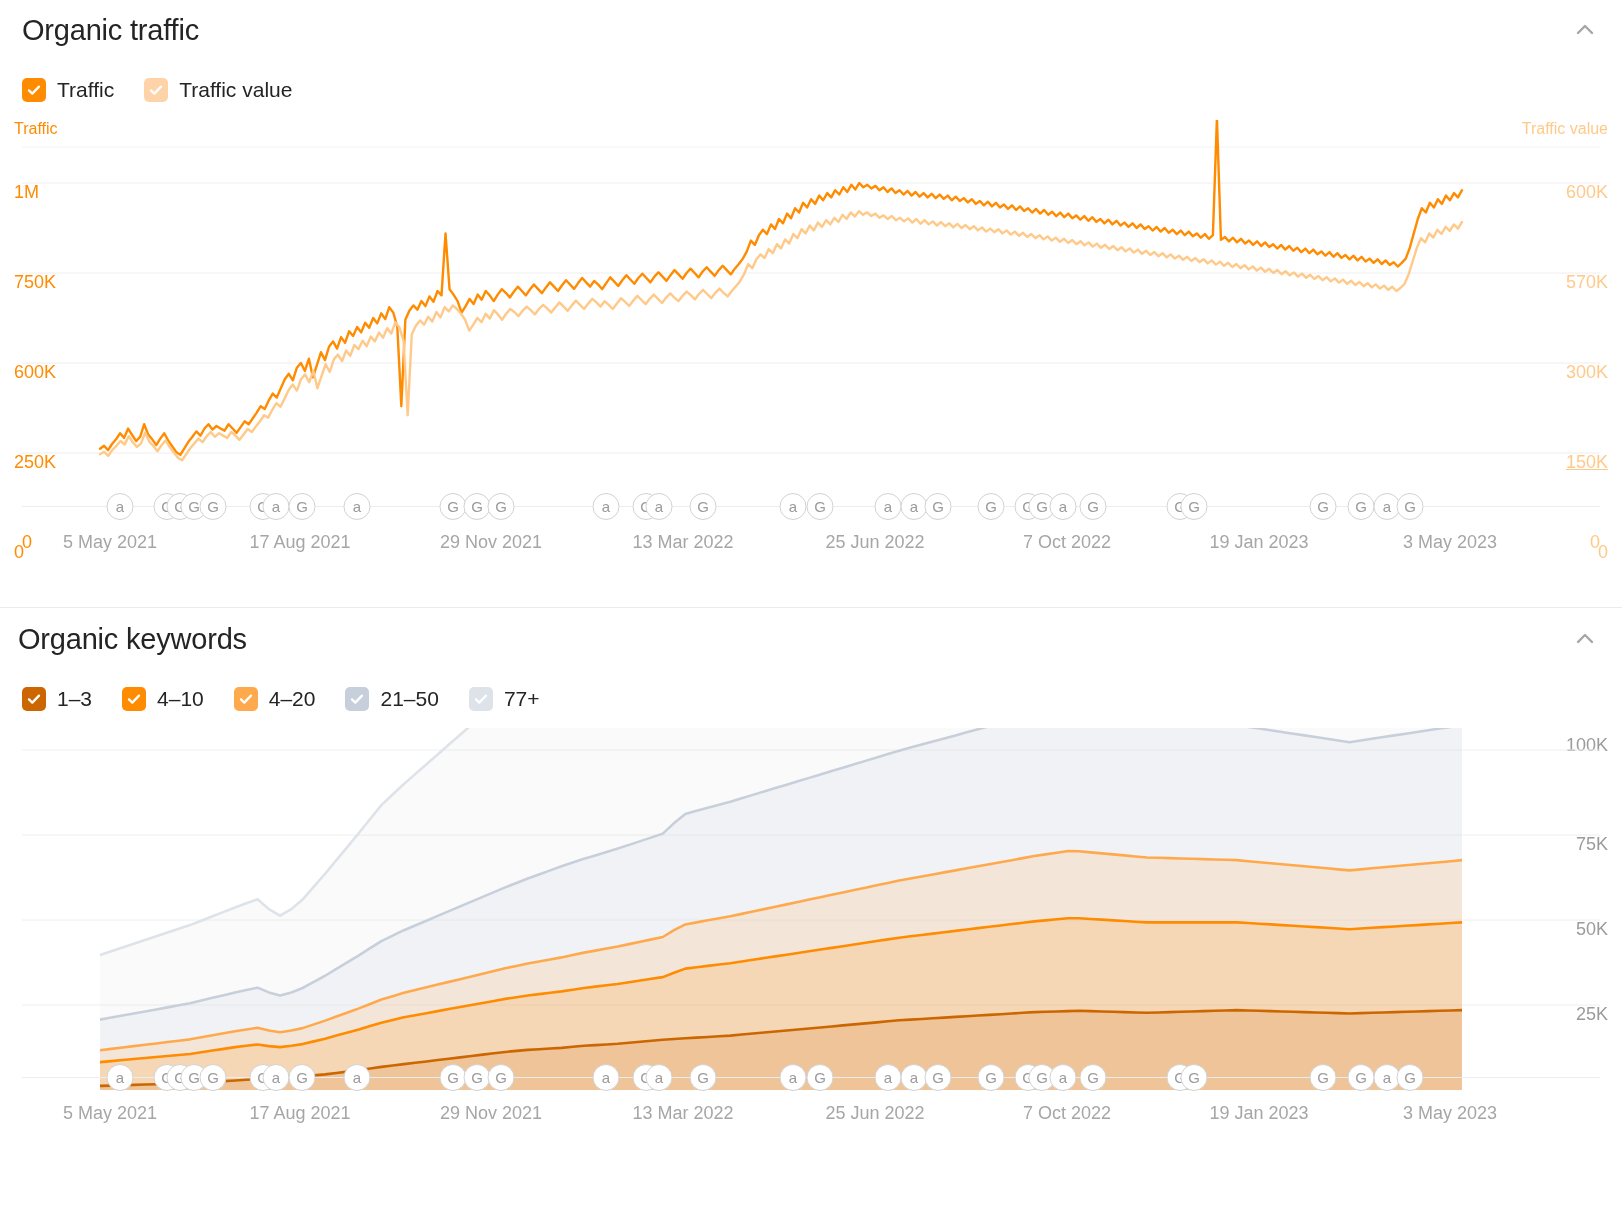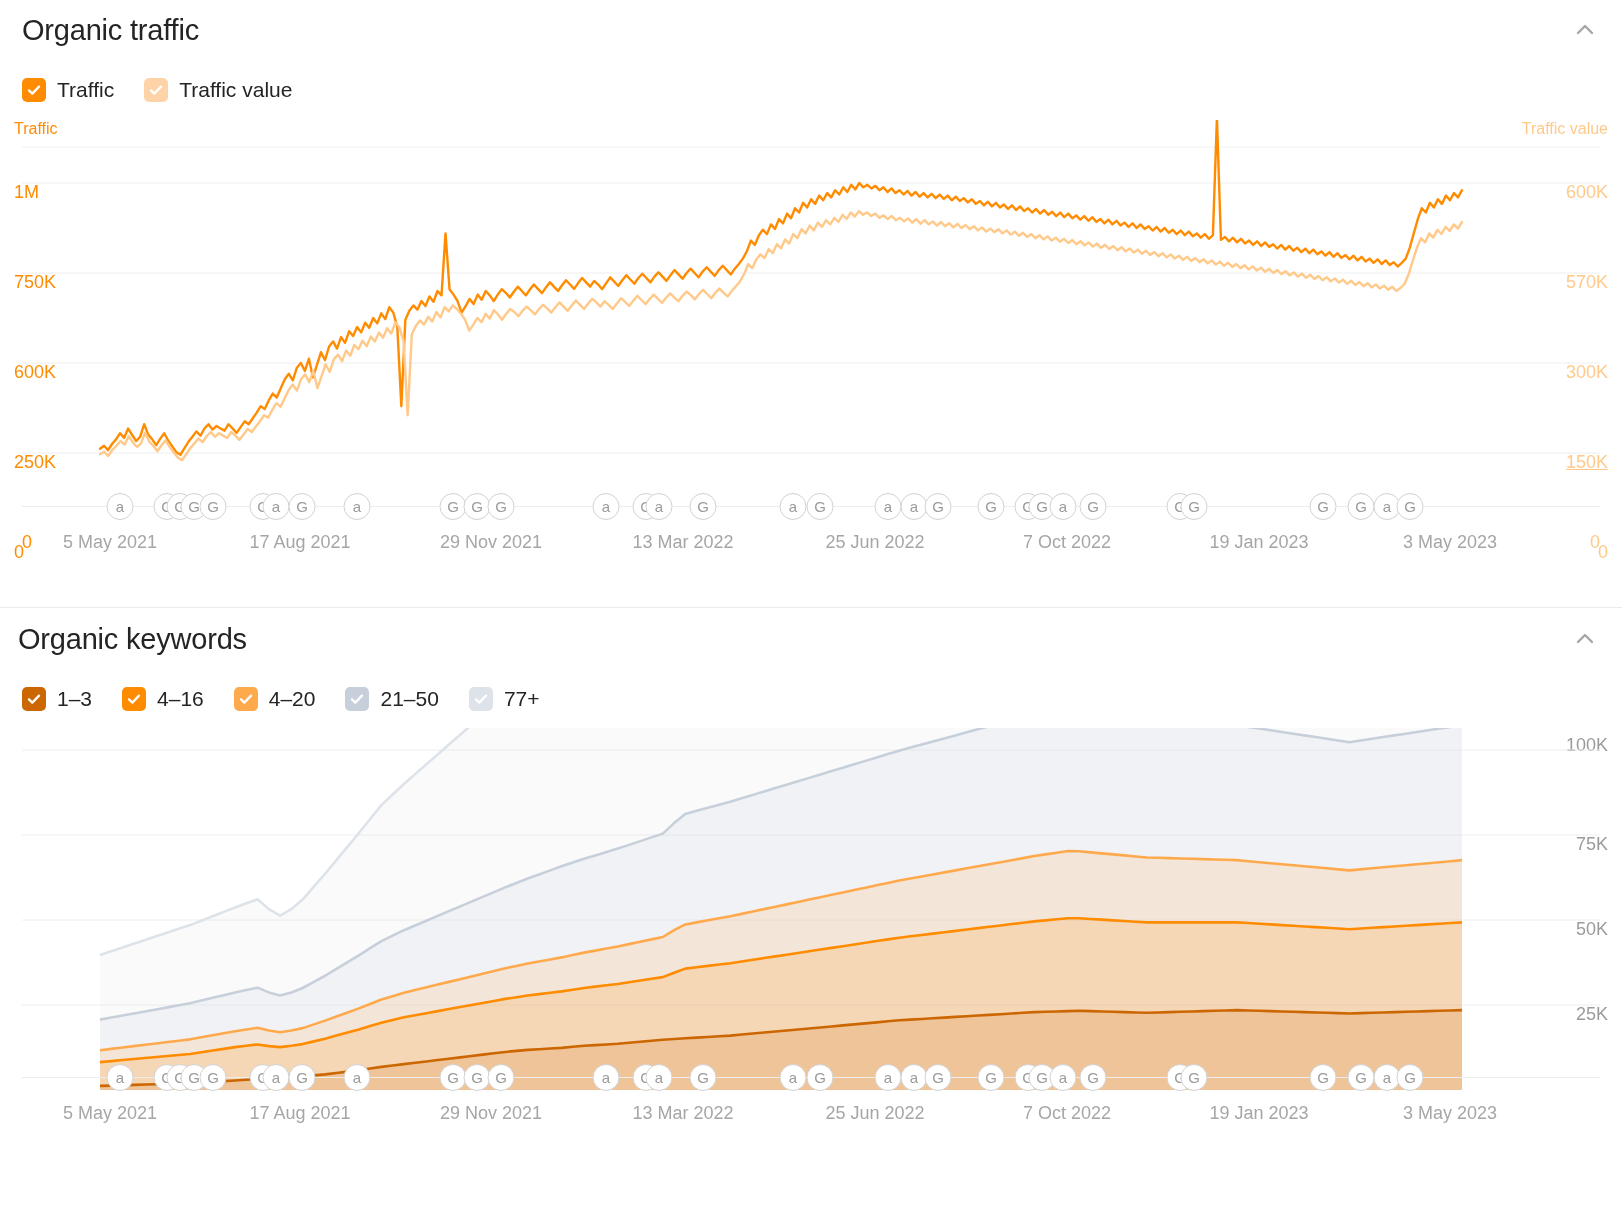--- a/index.html
+++ b/index.html
@@ -245,21 +245,21 @@
             </svg>
         </span>
         <span class="legend-label">1–3</span>
       </div>
       <div class="legend-item">
         <span class="cbox" style="background:#ff8b00;">
           <svg width="16" height="16" viewBox="0 0 16 16">
               <path d="M3 8.4 L6.3 11.6 L13 4.6" fill="none" stroke="#fff" stroke-width="2.3" stroke-linecap="round" stroke-linejoin="round"></path>
             </svg>
         </span>
-        <span class="legend-label">4–16</span>
+        <span class="legend-label">4–10</span>
       </div>
       <div class="legend-item">
         <span class="cbox" style="background:#ffa94d;">
           <svg width="16" height="16" viewBox="0 0 16 16">
               <path d="M3 8.4 L6.3 11.6 L13 4.6" fill="none" stroke="#fff" stroke-width="2.3" stroke-linecap="round" stroke-linejoin="round"></path>
             </svg>
         </span>
         <span class="legend-label">4–20</span>
       </div>
       <div class="legend-item">

